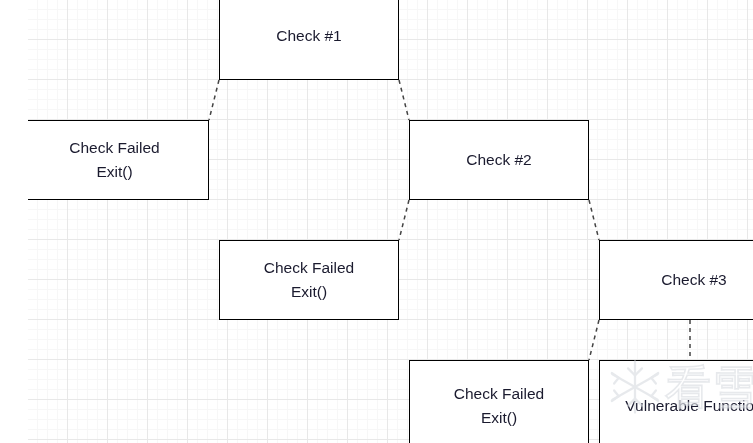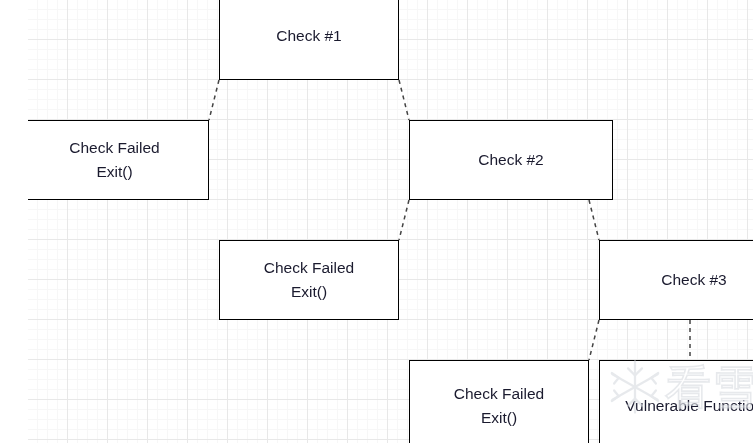--- a/index.html
+++ b/index.html
@@ -101,21 +101,21 @@
         <line x1="571" y1="320" x2="561" y2="360"></line>
         <line x1="662" y1="320" x2="662" y2="360"></line>
       </g>
   </svg>
 
   <div class="node" id="node-check1" style="left: 191px; top: -8px; width: 180px; height: 88px;">Check #1</div>
 
   <div class="node" id="node-fail1" style="left: -8px; top: 120px; width: 189px; height: 80px;">Check Failed
 Exit()</div>
 
-  <div class="node" id="node-check2" style="left: 381px; top: 120px; width: 204px; height: 80px;">Check #2</div>
+  <div class="node" id="node-check2" style="left: 381px; top: 120px; width: 180px; height: 80px;">Check #2</div>
 
   <div class="node" id="node-fail2" style="left: 191px; top: 240px; width: 180px; height: 80px;">Check Failed
 Exit()</div>
 
   <div class="node" id="node-check3" style="left: 571px; top: 240px; width: 190px; height: 80px;">Check #3</div>
 
   <div class="node" id="node-fail3" style="left: 381px; top: 360px; width: 180px; height: 91px;">Check Failed
 Exit()</div>
 
   <div class="node" id="node-vuln" style="left: 571px; top: 360px; width: 190px; height: 91px;">Vulnerable Function</div>

